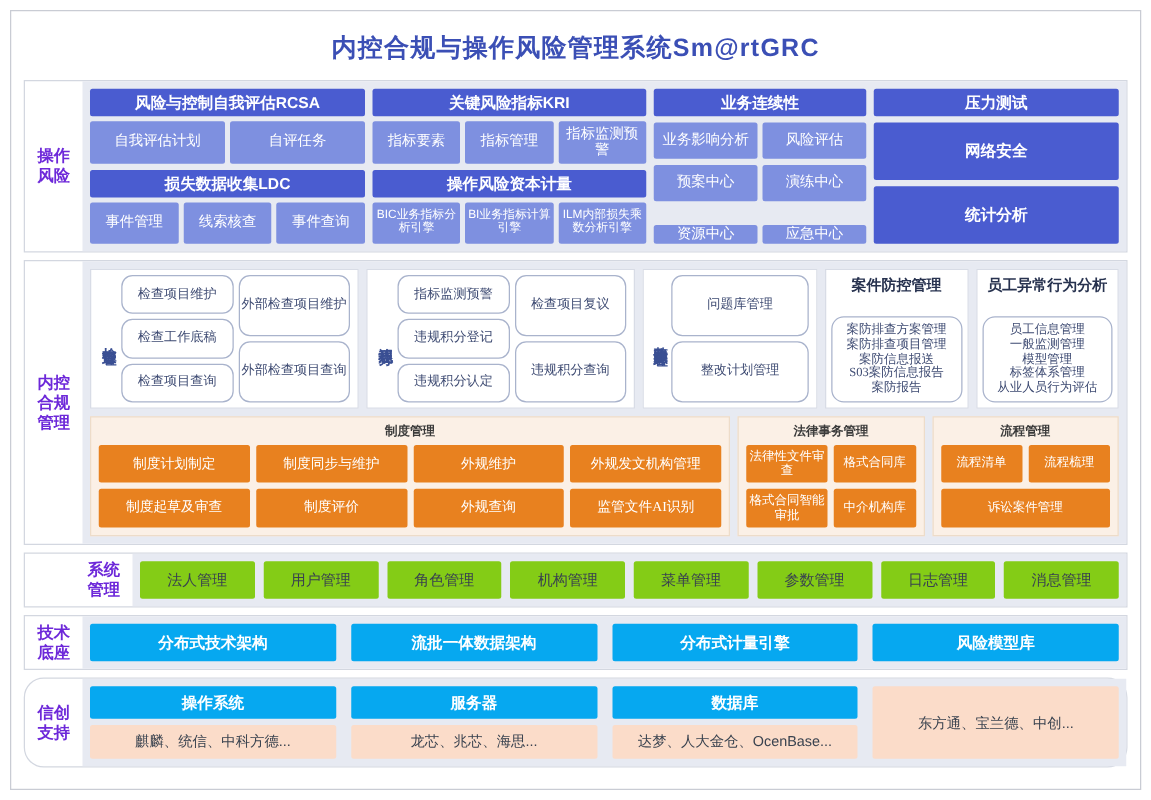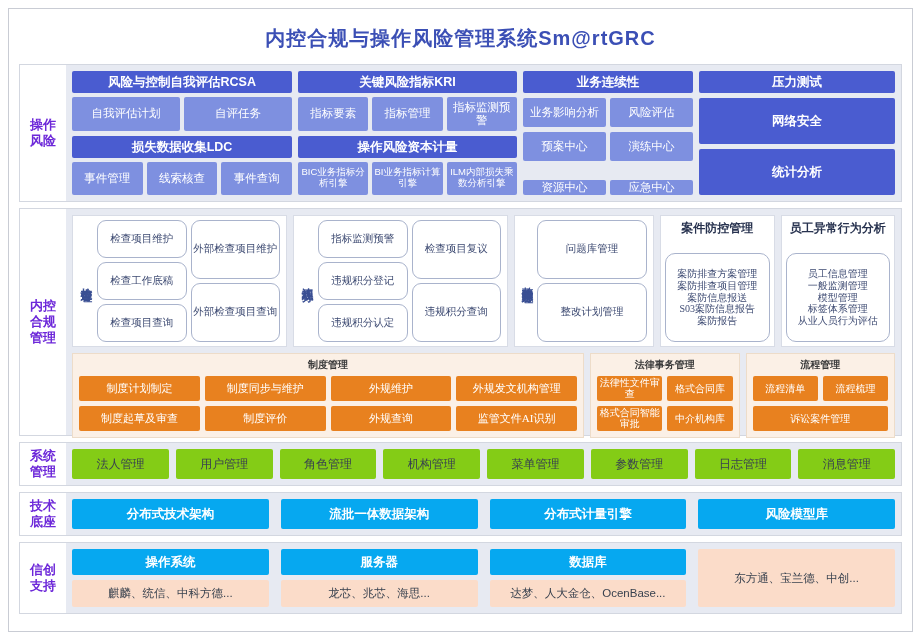--- a/index.html
+++ b/index.html
@@ -164,21 +164,21 @@
   }
   .panel-v{flex-direction:column;}
   .pill-list{
     border:1px solid #a9b3cc;
     border-radius:10px;
     flex:1 1 auto;
     display:flex;
     flex-direction:column;
     align-items:center;
     justify-content:center;
-    padding:14px 4px;
+    padding:4px 4px;
     box-sizing:border-box;
   }
   .pill-list span{
     font-size:10px;
     color:#3d4a72;
     line-height:1.18;
     white-space:nowrap;
   }
 
   .ic-bottom{display:flex;gap:6px;flex:1 1 auto;}
@@ -207,21 +207,21 @@
     justify-content:center;
     text-align:center;
     border-radius:2px;
     line-height:1.15;
     padding:1px;
     box-sizing:border-box;
   }
   .ob.sm{font-size:10px;}
 
   
-  .band-sys{height:44px;}
+  .band-sys{height:44px;padding-left:40px;}
   .sys-row{display:flex;gap:7px;height:100%;align-items:stretch;}
   .sysb{
     flex:1 1 0;
     background:#84cc16;
     color:#39424f;
     font-size:12px;
     display:flex;
     align-items:center;
     justify-content:center;
     border-radius:2px;
@@ -236,21 +236,21 @@
     color:#ffffff;
     font-size:12.5px;
     font-weight:bold;
     display:flex;
     align-items:center;
     justify-content:center;
     border-radius:2px;
   }
 
   
-  .band-xc{height:72px;}
+  .band-xc{height:72px;border-radius:16px;}
   .xc-row{display:flex;gap:12px;height:100%;}
   .xc-col{flex:1 1 0;display:flex;flex-direction:column;gap:5px;}
   .xc-head{
     background:#06a8f0;
     color:#ffffff;
     font-size:12.5px;
     font-weight:bold;
     height:26px;
     line-height:26px;
     text-align:center;

